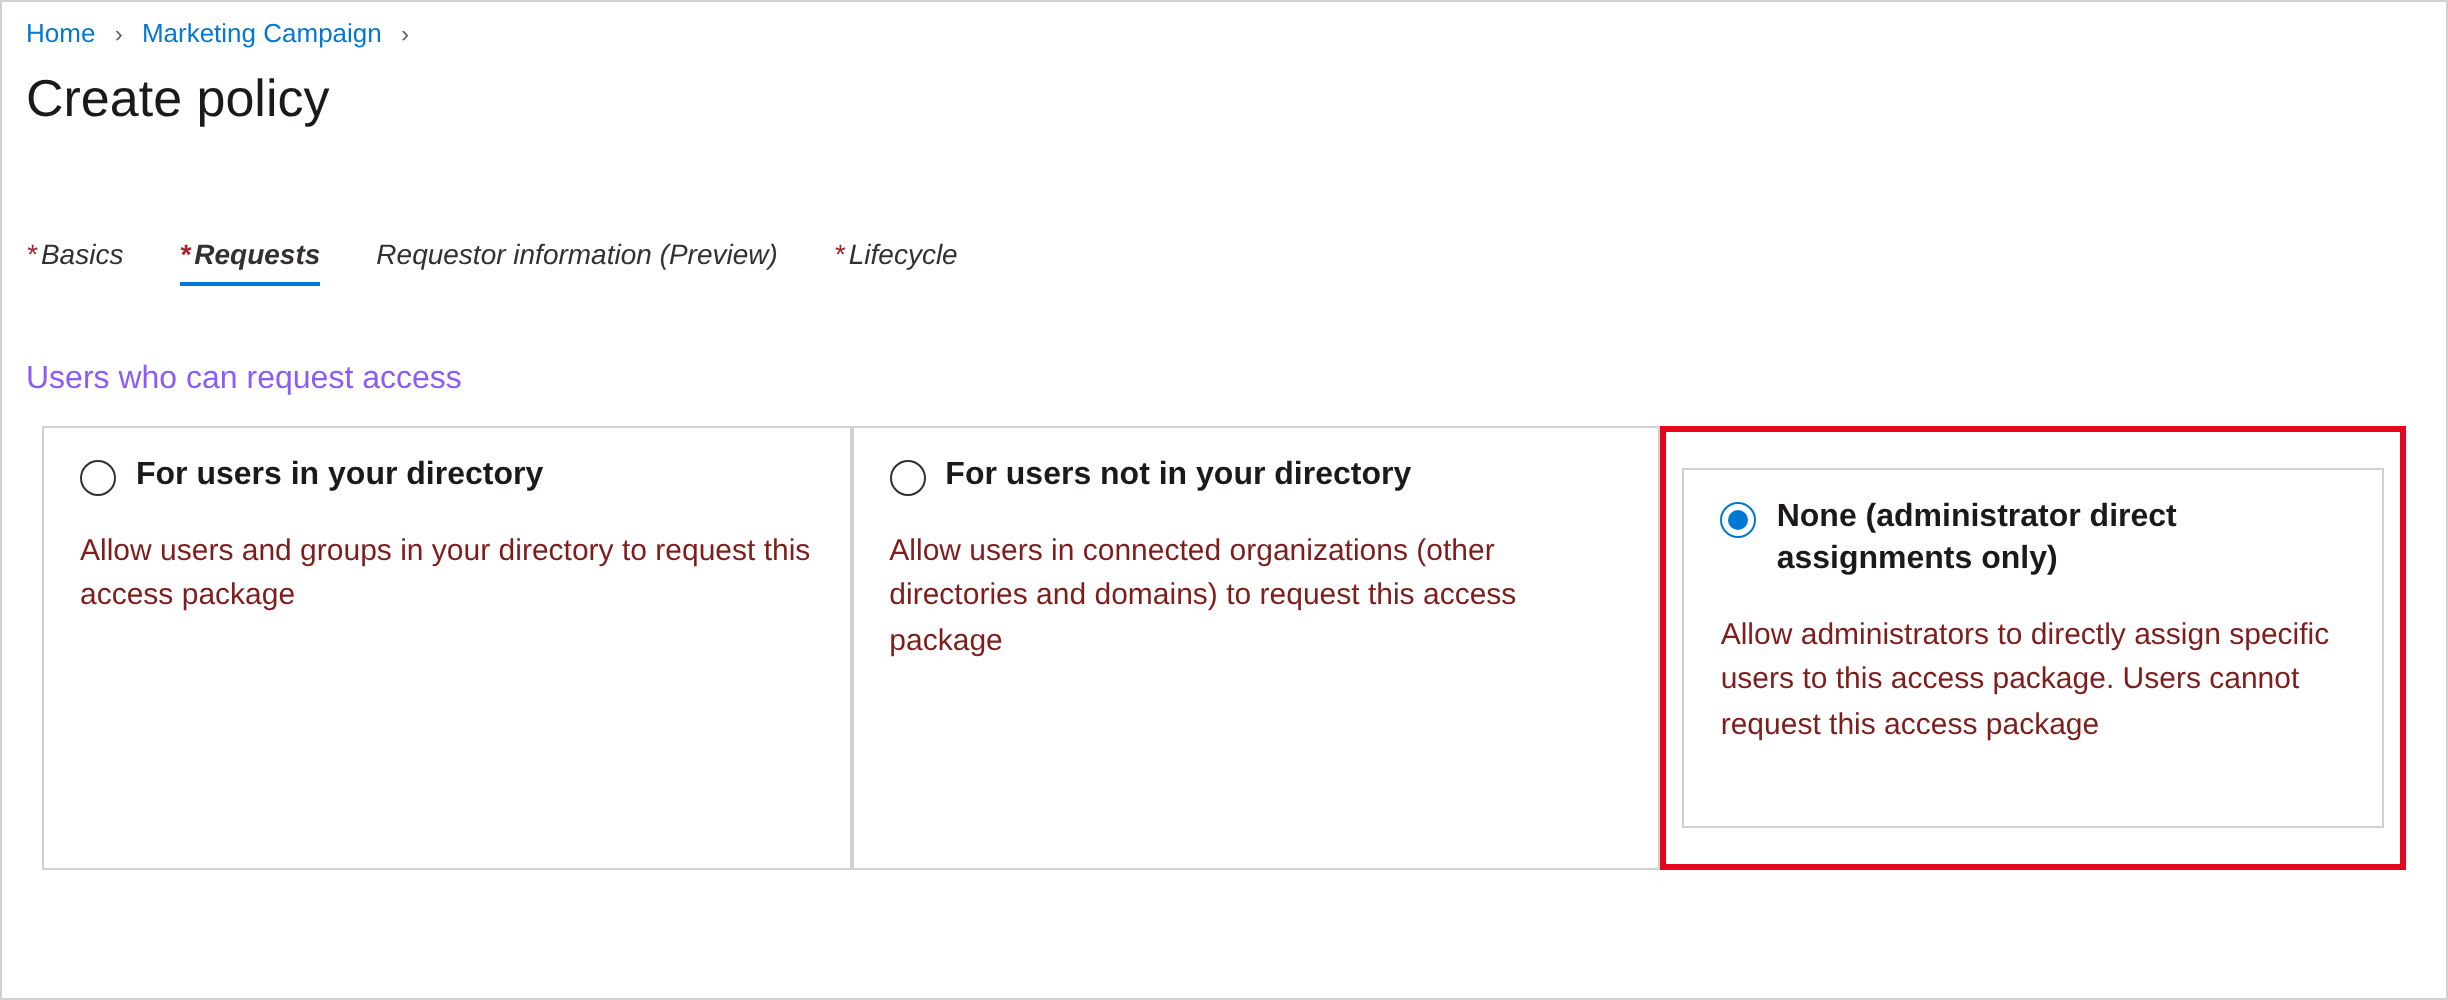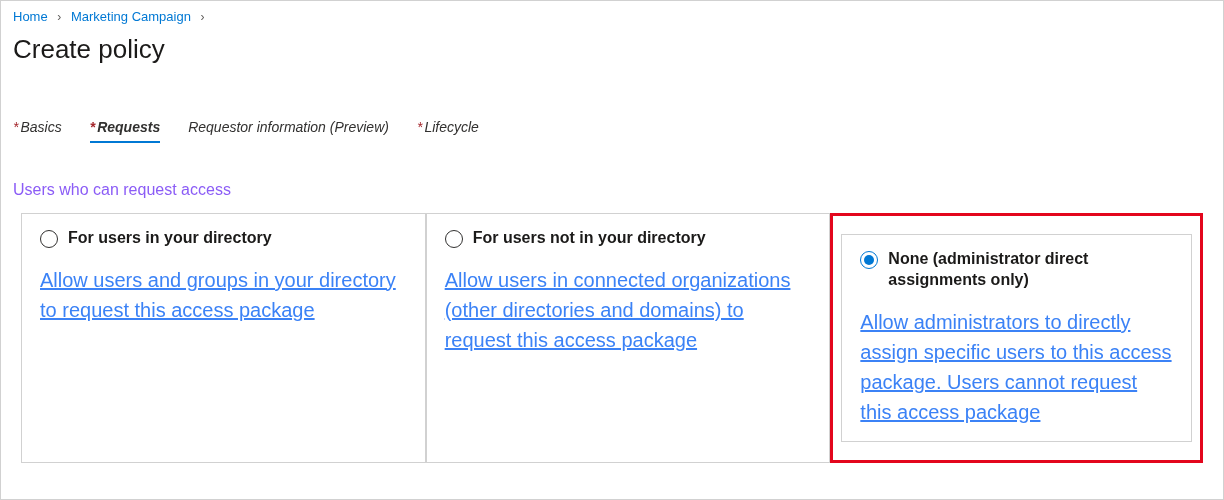--- a/index.html
+++ b/index.html
@@ -123,24 +123,23 @@
       left: 50%;
       transform: translate(-50%, -50%);
     }
     .card-title {
       font-weight: 600;
       font-size: 16px;
       color: #1b1a19;
       line-height: 1.3;
     }
     .card-desc {
-      font-size: 20px;
-      color: #3b82f6;
+      font-size: 15px;
+      color: #7f1d1d;
       line-height: 1.5;
-      text-decoration: underline;
     }
   </style>
 </head>
 <body>
 
 <nav class="breadcrumb">
   <a>Home</a>
   <span class="sep">›</span>
   <a>Marketing Campaign</a>
   <span class="sep">›</span>

